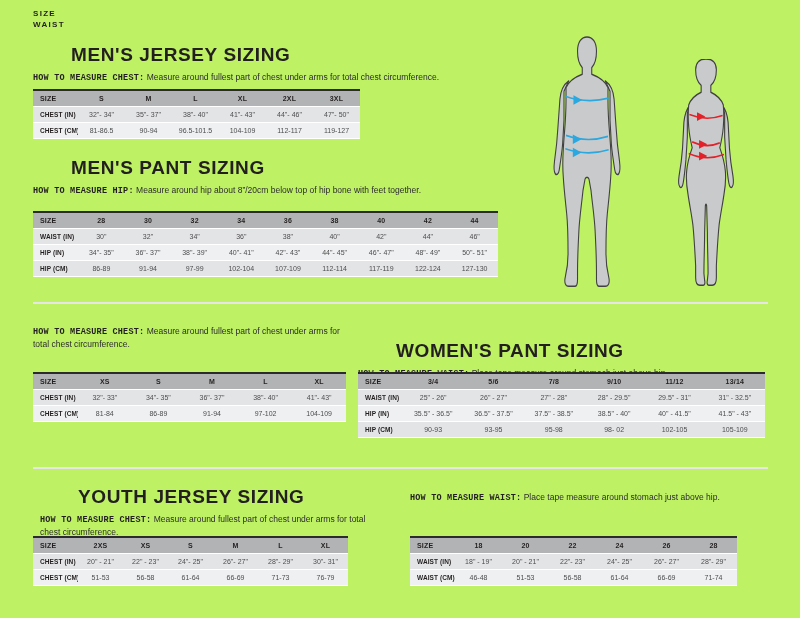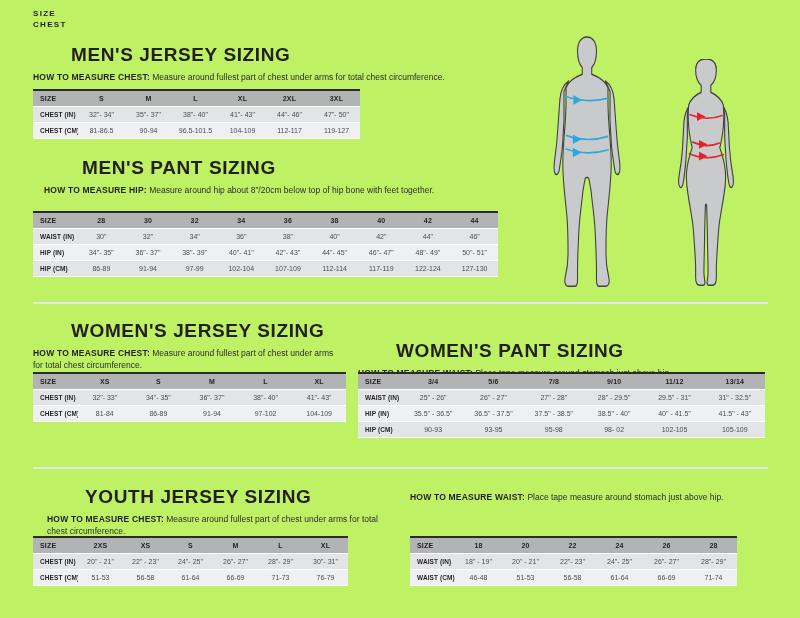--- a/index.html
+++ b/index.html
@@ -14,21 +14,21 @@
   .page{position:relative;width:800px;height:618px;background:#bef264;overflow:hidden;}
 
   .kicker{position:absolute;left:33px;top:8px;font-size:8px;font-weight:bold;
           letter-spacing:1.3px;line-height:11px;color:var(--text);}
 
   .section{position:absolute;}
   h2{margin:0;font-size:19px;font-weight:800;letter-spacing:.6px;color:var(--text);
      font-family:"Liberation Sans", sans-serif;padding-left:38px;}
   .howto{margin-top:6px;}
   .howto p{margin:0 0 1.5px 0;font-size:8.5px;line-height:11.5px;color:#2c2c2e;}
-  .howto b{font-weight:bold;letter-spacing:.2px;color:var(--text);}
+  .howto b{font-weight:bold;letter-spacing:.2px;color:var(--text);font-family:Liberation Mono, monospace;}
 
   .tablebox{position:absolute;}
   table{border-collapse:separate;border-spacing:0;table-layout:fixed;width:100%;
         border-top:2px solid #2b2b2d;}
   th,td{height:16px;border-bottom:1px solid #fff;vertical-align:middle;
         overflow:hidden;white-space:nowrap;}
   thead th{background:var(--table-header-bg);font-size:7px;font-weight:bold;
            text-align:center;color:var(--text);letter-spacing:.2px;}
   thead th:first-child{text-align:left;padding-left:7px;}
   tbody tr:nth-child(odd){background:var(--row-odd);}
@@ -49,21 +49,21 @@
   .arrows-women path{stroke:var(--women-arrow);stroke-width:1.7;fill:none;}
   .arrows-women polygon{fill:var(--women-arrow);stroke:none;}
 </style>
 </head>
 <body>
 
 <div class="page">
 
   <div class="kicker">
     <div>SIZE</div>
-    <div>CHEST</div>
+    <div>WAIST</div>
   </div>
 
   <div class="section" style="left:33px;top:44px;width:500px;">
     <h2>MEN'S JERSEY SIZING</h2>
     <div class="howto">
         <p><b>HOW TO MEASURE CHEST:</b> Measure around fullest part of chest under arms for total chest circumference.</p>
       </div>
   </div>
   <div class="tablebox" style="left:33px;top:89px;width:327px;">
       <table>
@@ -97,21 +97,21 @@
             <td>90-94</td>
             <td>96.5-101.5</td>
             <td>104-109</td>
             <td>112-117</td>
             <td>119-127</td>
           </tr>
         </tbody>
       </table>
     </div>
 
-  <div class="section" style="left:44px;top:157px;width:520px;">
+  <div class="section" style="left:33px;top:157px;width:520px;">
     <h2>MEN'S PANT SIZING</h2>
     <div class="howto">
         <p><b>HOW TO MEASURE HIP:</b> Measure around hip about 8”/20cm below top of hip bone with feet together.</p>
       </div>
   </div>
   <div class="tablebox" style="left:33px;top:211px;width:465px;">
       <table>
         <colgroup>
           <col class="label-col">
         </colgroup>
@@ -212,21 +212,20 @@
           <path d="M30,97 Q55,105 81,98"></path>
             <polygon points="45,95 45,104 57,99.5"></polygon>
         </g>
       </g>
     </svg>
   </div>
 
   <div class="divider" style="top:302px;"></div>
 
   <div class="section" style="left:33px;top:320px;width:310px;">
-    <h2>WOMEN'S JERSEY SIZING</h2>
     <div class="howto">
         <p><b>HOW TO MEASURE CHEST:</b> Measure around fullest part of chest under arms for total chest circumference.</p>
       </div>
   </div>
   <div class="tablebox" style="left:33px;top:372px;width:313px;">
       <table>
         <colgroup>
           <col class="label-col">
         </colgroup>
         <thead>
@@ -309,21 +308,21 @@
             <td>98- 02</td>
             <td>102-105</td>
             <td>105-109</td>
           </tr>
         </tbody>
       </table>
     </div>
 
   <div class="divider" style="top:467px;"></div>
 
-  <div class="section" style="left:47px;top:486px;width:335px;">
+  <div class="section" style="left:40px;top:486px;width:335px;">
     <h2>YOUTH JERSEY SIZING</h2>
     <div class="howto">
         <p><b>HOW TO MEASURE CHEST:</b> Measure around fullest part of chest under arms for total chest circumference.</p>
       </div>
   </div>
   <div class="tablebox" style="left:33px;top:536px;width:315px;">
       <table>
         <colgroup>
           <col class="label-col">
         </colgroup>

